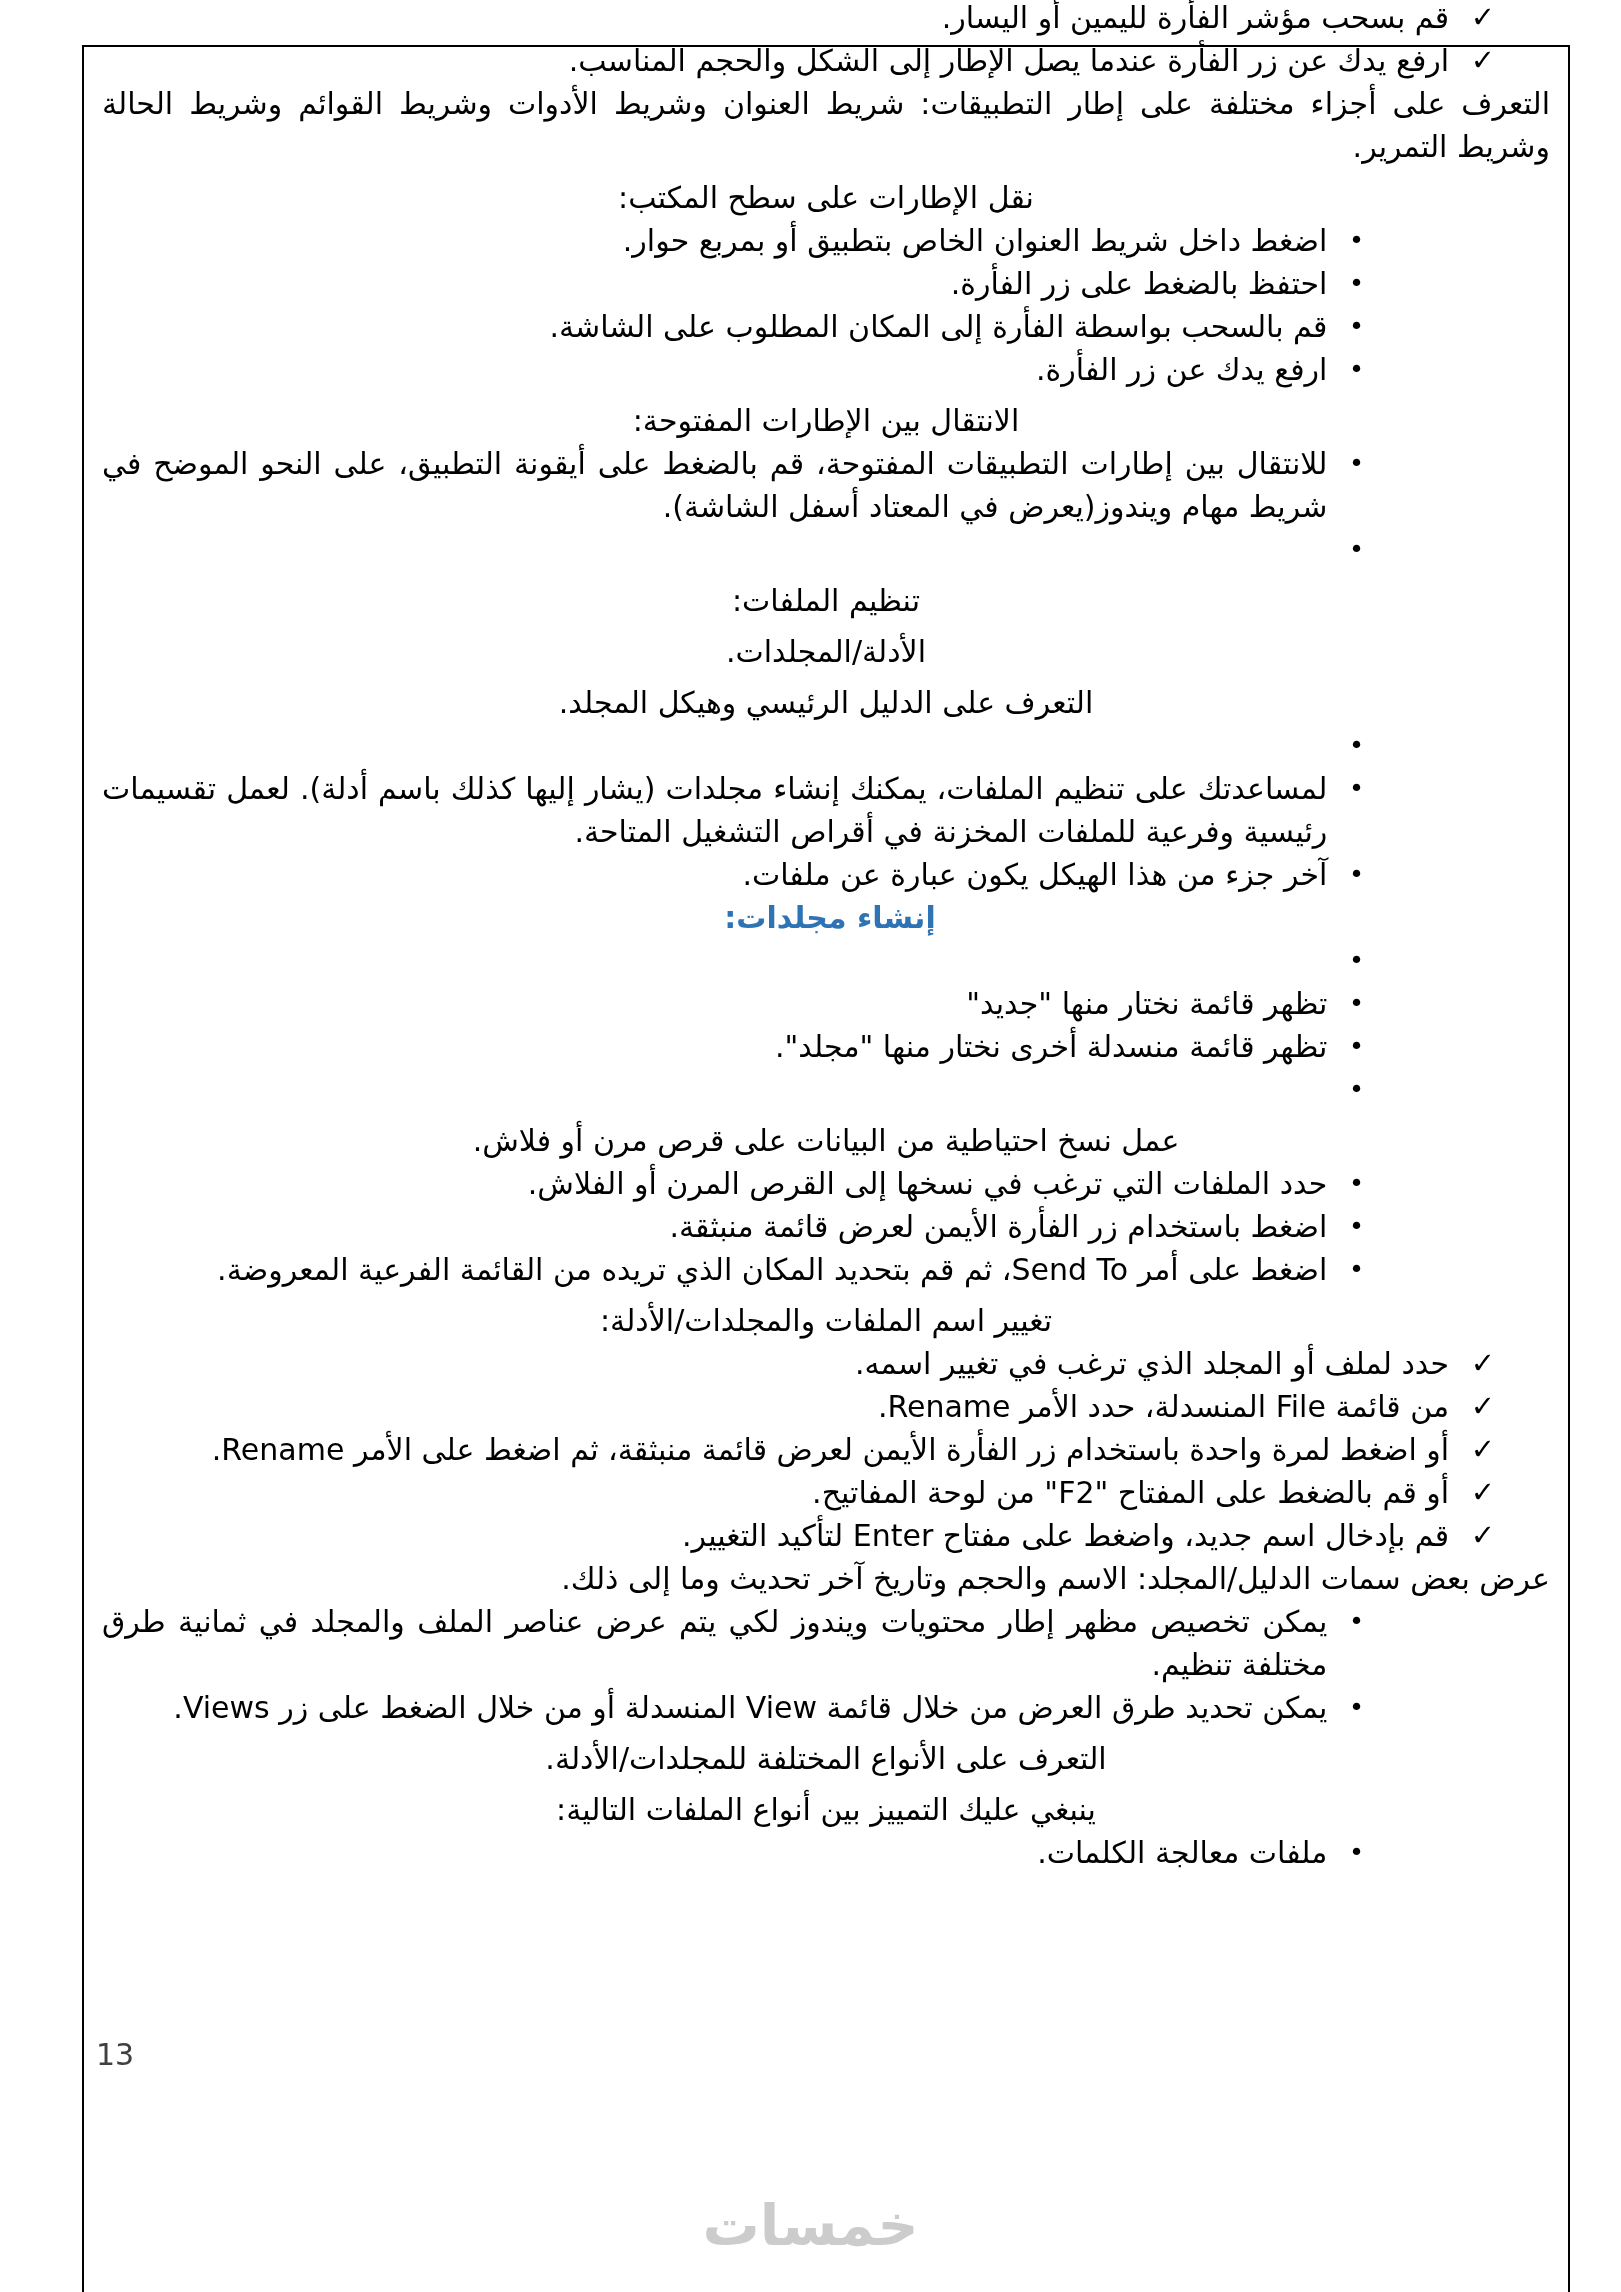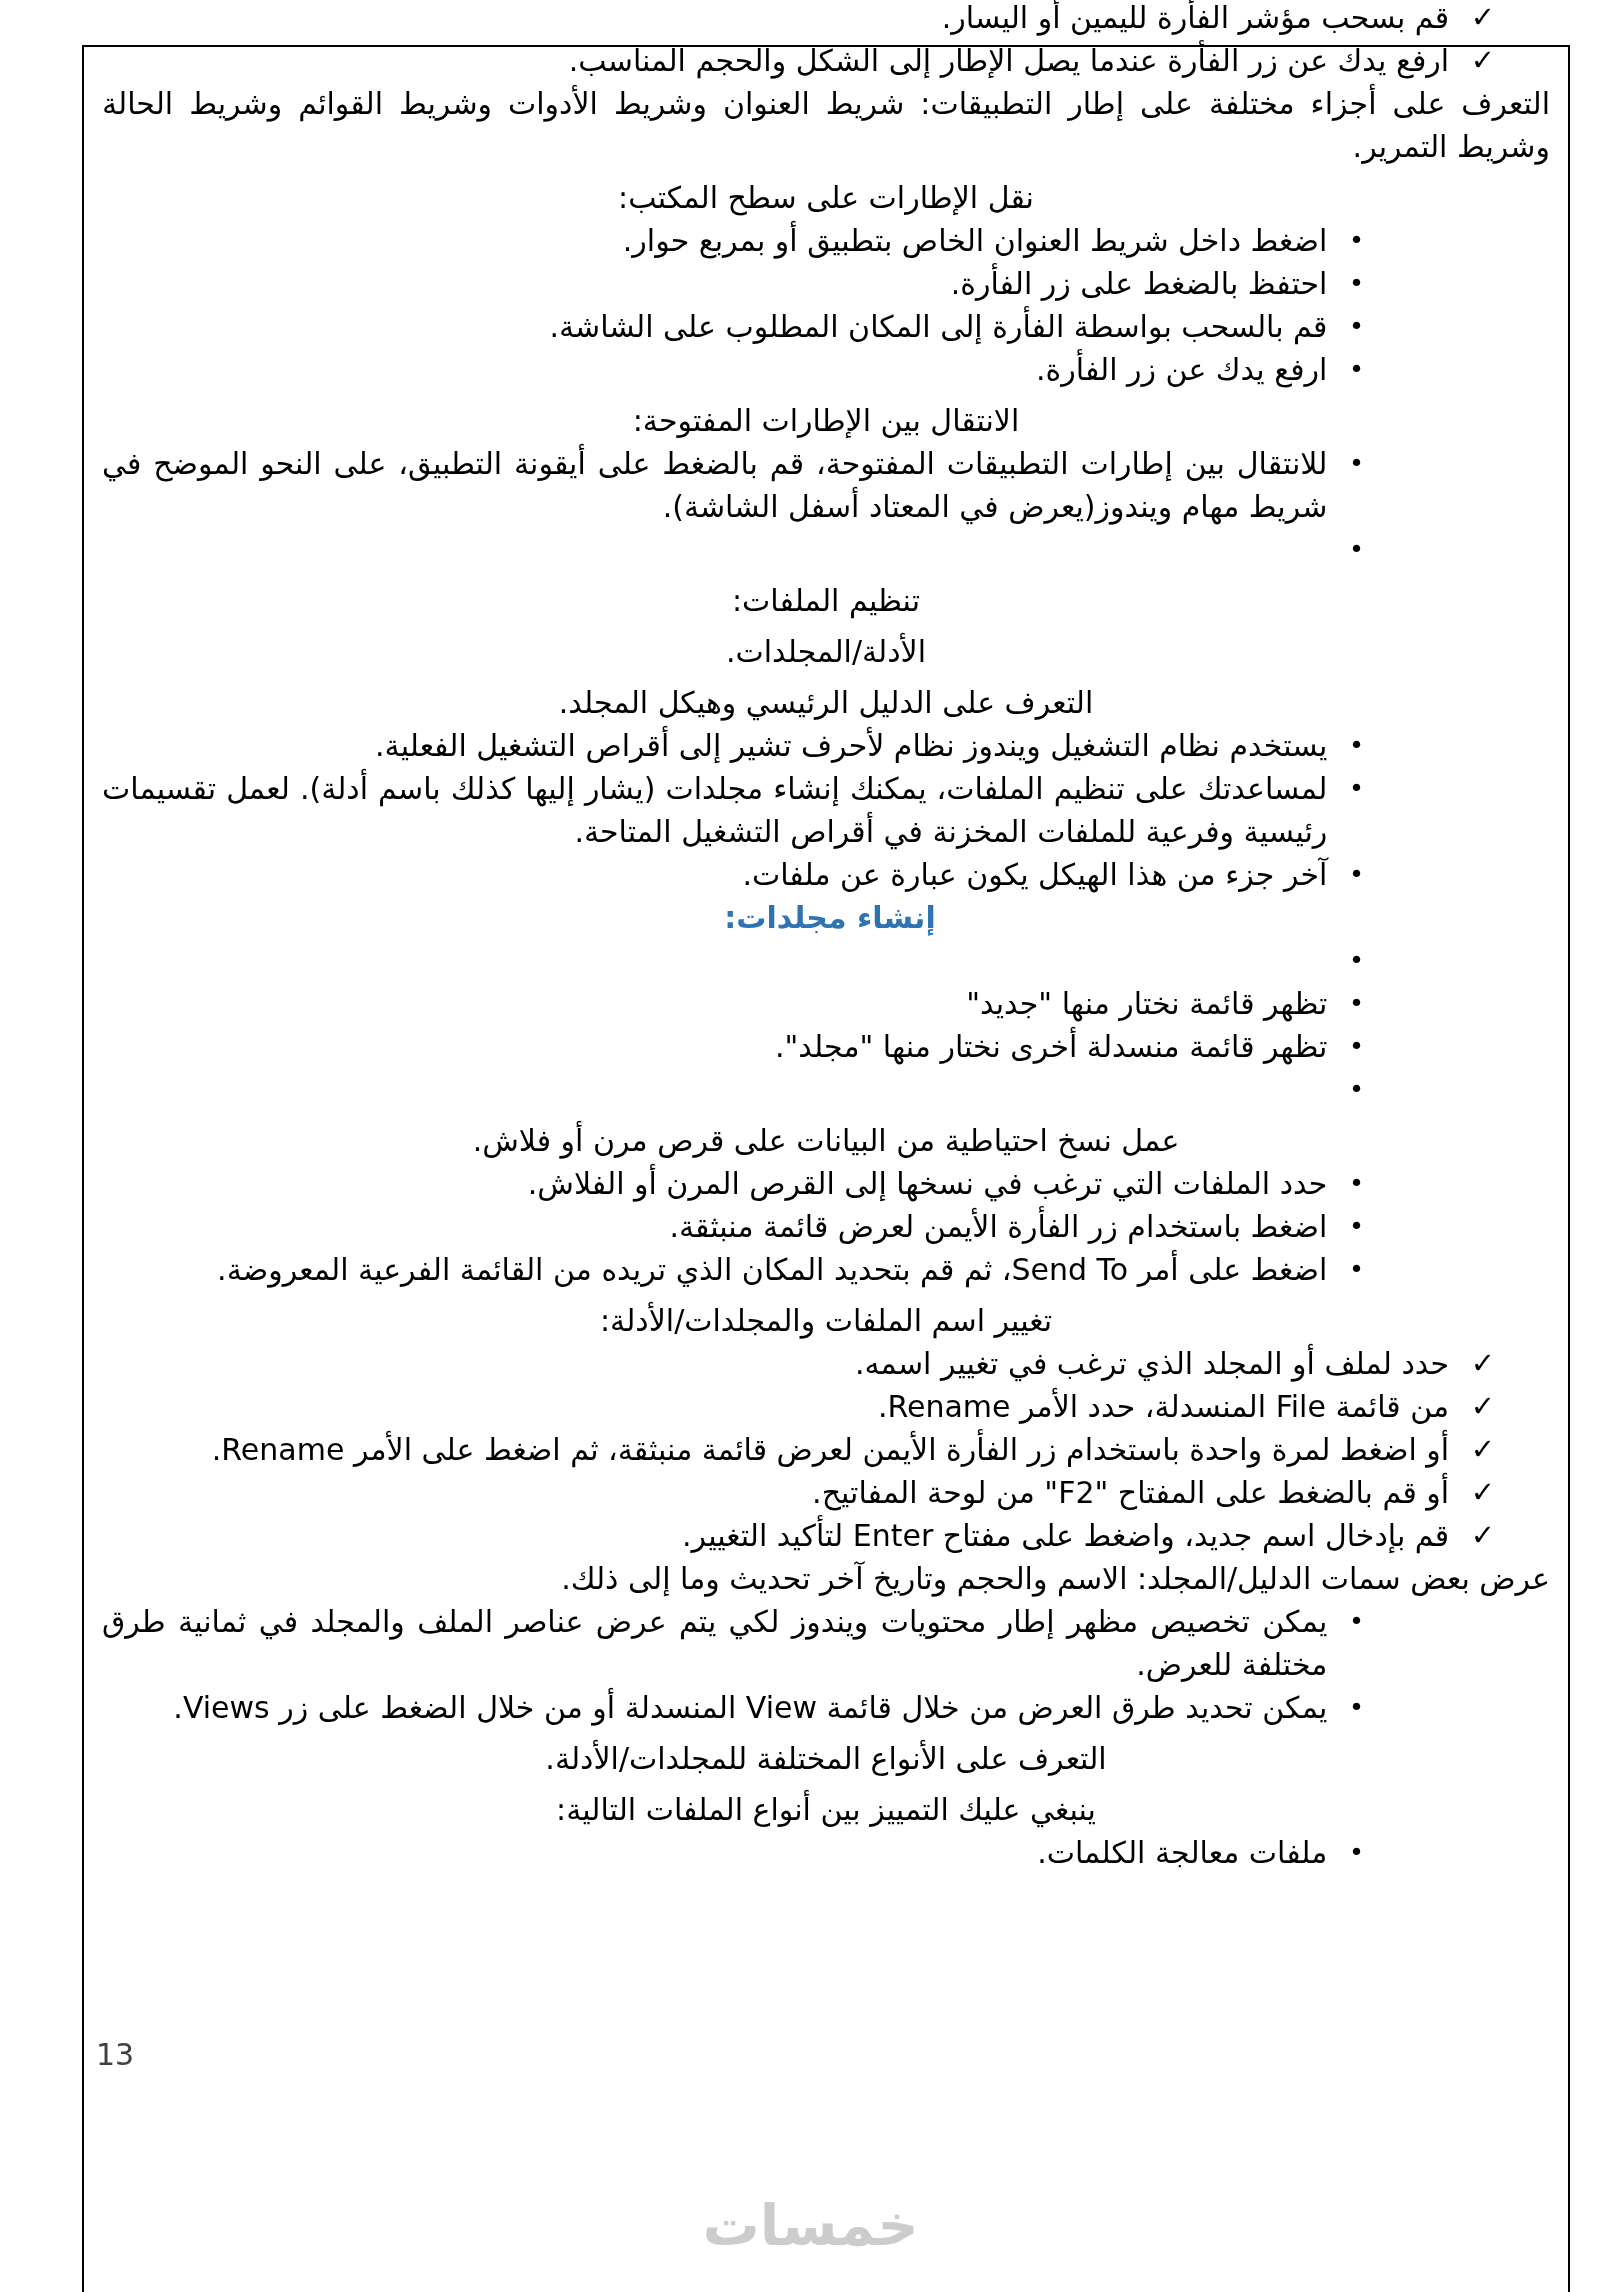--- a/index.html
+++ b/index.html
@@ -122,21 +122,20 @@
         <span class="text">تنظيم الملفات:</span>
       </div>
       <div class="line center">
         <span class="text">الأدلة/المجلدات.</span>
       </div>
       <div class="line center">
         <span class="text">التعرف على الدليل الرئيسي وهيكل المجلد.</span>
       </div>
       <div class="line bullet">
         <span class="marker">•</span>
-        <span class="text">يستخدم نظام التشغيل ويندوز نظام لأحرف تشير إلى أقراص التشغيل الفعلية.</span>
       </div>
       <div class="line bullet">
         <span class="marker">•</span>
         <span class="text">لمساعدتك على تنظيم الملفات، يمكنك إنشاء مجلدات (يشار إليها كذلك باسم أدلة). لعمل تقسيمات رئيسية وفرعية للملفات المخزنة في أقراص التشغيل المتاحة.</span>
       </div>
       <div class="line bullet">
         <span class="marker">•</span>
         <span class="text">آخر جزء من هذا الهيكل يكون عبارة عن ملفات.</span>
       </div>
       <div class="line heading">
@@ -192,21 +191,21 @@
       </div>
       <div class="line check">
         <span class="marker">✓</span>
         <span class="text">قم بإدخال اسم جديد، واضغط على مفتاح Enter لتأكيد التغيير.</span>
       </div>
       <div class="line para">
         <span class="text">عرض بعض سمات الدليل/المجلد: الاسم والحجم وتاريخ آخر تحديث وما إلى ذلك.</span>
       </div>
       <div class="line bullet">
         <span class="marker">•</span>
-        <span class="text">يمكن تخصيص مظهر إطار محتويات ويندوز لكي يتم عرض عناصر الملف والمجلد في ثمانية طرق مختلفة للعرض.</span>
+        <span class="text">يمكن تخصيص مظهر إطار محتويات ويندوز لكي يتم عرض عناصر الملف والمجلد في ثمانية طرق مختلفة تنظيم.</span>
       </div>
       <div class="line bullet">
         <span class="marker">•</span>
         <span class="text">يمكن تحديد طرق العرض من خلال قائمة View المنسدلة أو من خلال الضغط على زر Views.</span>
       </div>
       <div class="line center">
         <span class="text">التعرف على الأنواع المختلفة للمجلدات/الأدلة.</span>
       </div>
       <div class="line center">
         <span class="text">ينبغي عليك التمييز بين أنواع الملفات التالية:</span>

